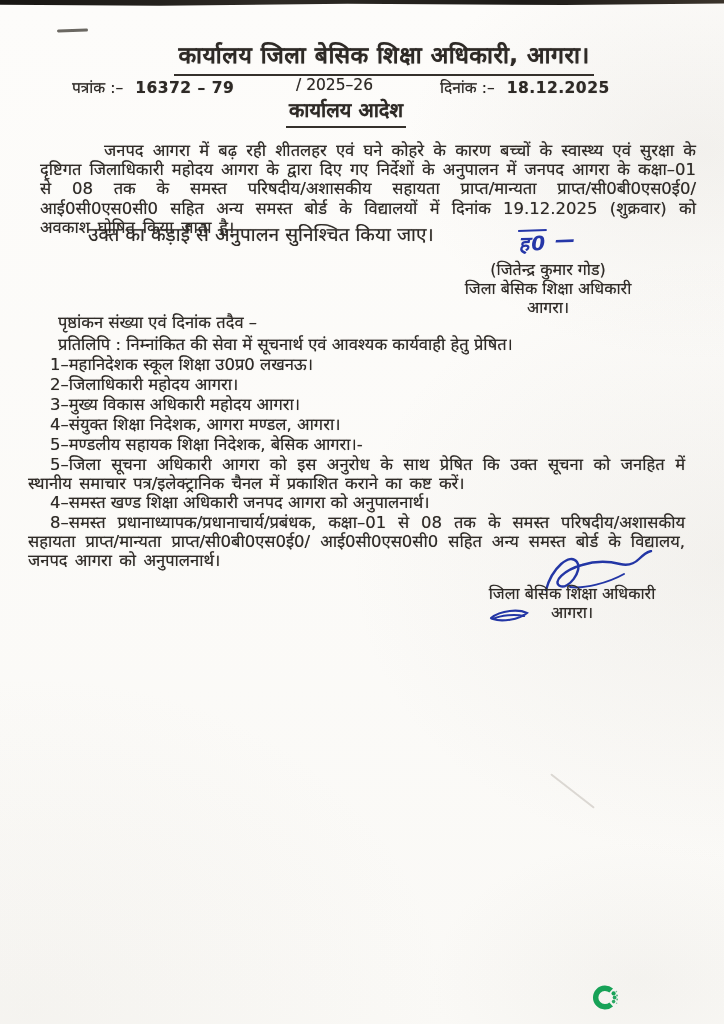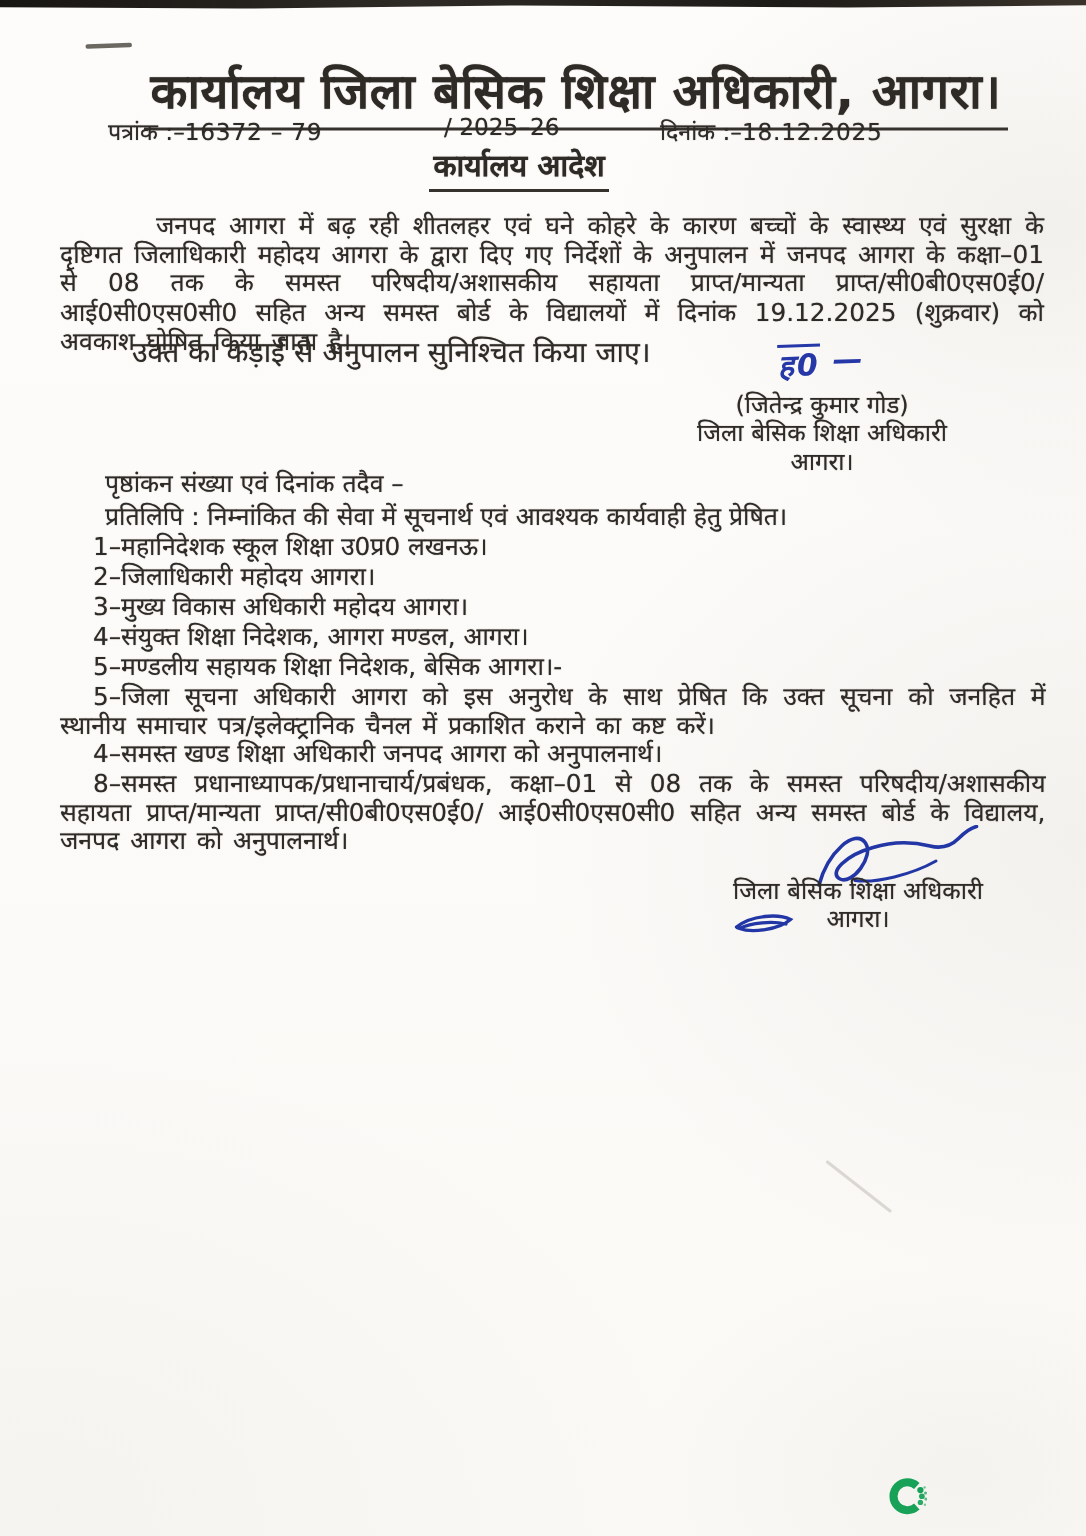--- a/index.html
+++ b/index.html
@@ -31,28 +31,28 @@
   }
   .streak{
     position:absolute;left:545px;top:790px;width:55px;height:2px;
     background:rgba(150,140,128,.30);transform:rotate(38deg);border-radius:2px;
   }
 
   
   .office-title{
     position:absolute;top:38px;left:0;right:0;
     text-align:center;padding-left:44px;
-    font-size:32px;font-weight:bold;letter-spacing:.5px;
+    font-size:23px;font-weight:bold;letter-spacing:.5px;
   }
   .office-title .u{display:inline-block;border-bottom:2.2px solid #35312c;padding:0 4px 4px 4px;}
   .meta-row{position:absolute;top:76px;left:0;right:0;height:22px;font-size:15.5px;}
   .meta-ref{position:absolute;left:72px;}
   .meta-year{position:absolute;left:296px;}
   .meta-date{position:absolute;left:440px;}
-  .meta-val{margin-left:0;font-weight:400;letter-spacing:.5px;}
+  .meta-val{margin-left:12px;font-weight:700;letter-spacing:.5px;}
   .order-heading{
     position:absolute;top:96px;left:0;right:0;
     text-align:center;padding-right:44px;
     font-size:20px;font-weight:bold;
   }
   .order-heading .u{display:inline-block;border-bottom:2px solid #35312c;padding:0 3px 3px 3px;margin-left:12px;}
 
   
   .body-para{
     position:absolute;left:40px;width:656px;top:124px;
@@ -80,21 +80,21 @@
   .sign-block-2{
     position:absolute;left:432px;top:550px;width:280px;
     text-align:center;font-size:16px;line-height:19.2px;
   }
   .signature-svg{display:block;margin:0 0 -10px 108px;}
   .place-line{position:relative;}
   .scribble-svg{position:absolute;left:56px;top:5px;}
 
   
   .endorsement{
-    position:absolute;left:40px;width:657px;top:312px;
+    position:absolute;left:28px;width:657px;top:312px;
     font-size:16.5px;
   }
   .endorse-head,.copy-head{margin-left:30px;line-height:21.5px;}
   .copy-item{margin-left:22px;line-height:20px;}
   .copy-item.wrap{
     margin-left:0;text-indent:22px;text-align:justify;
     line-height:19px;word-spacing:2px;
   }
 
   

